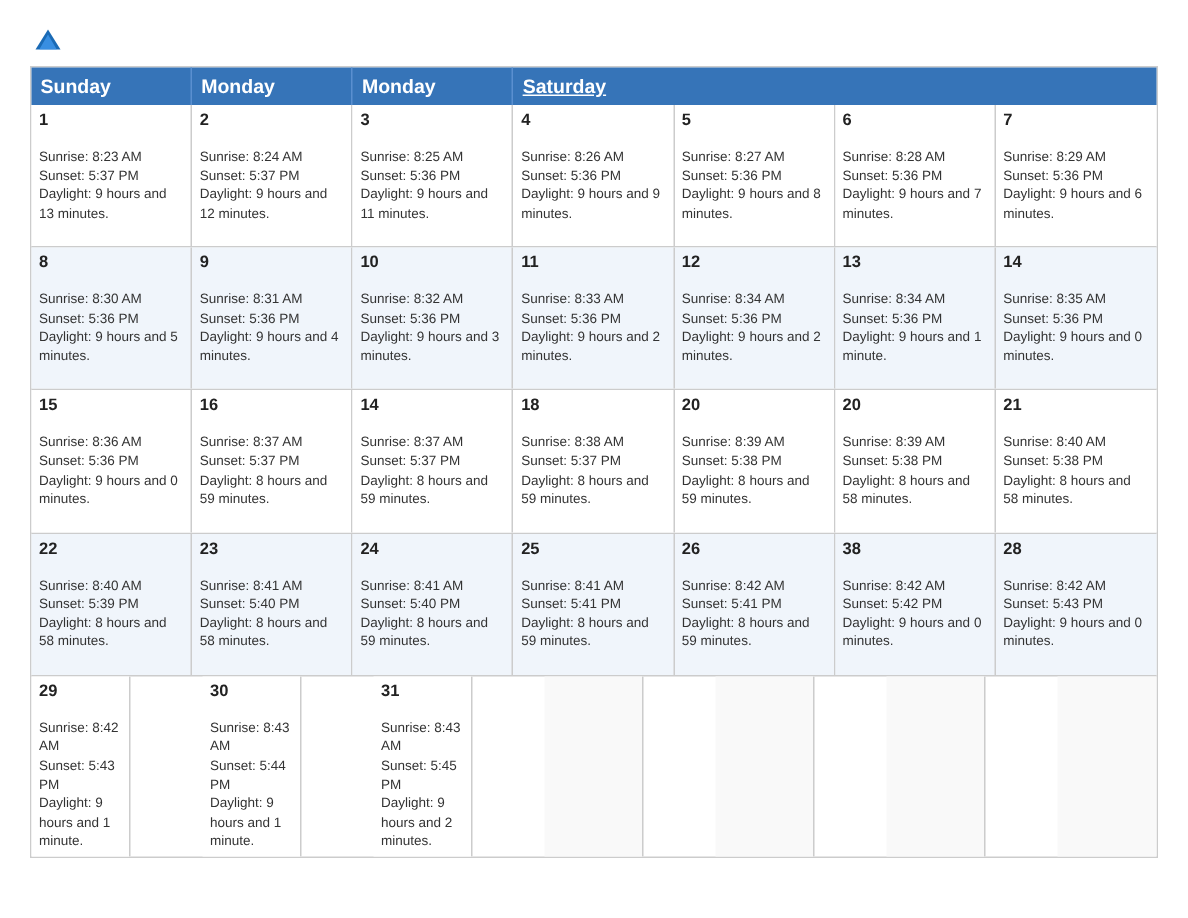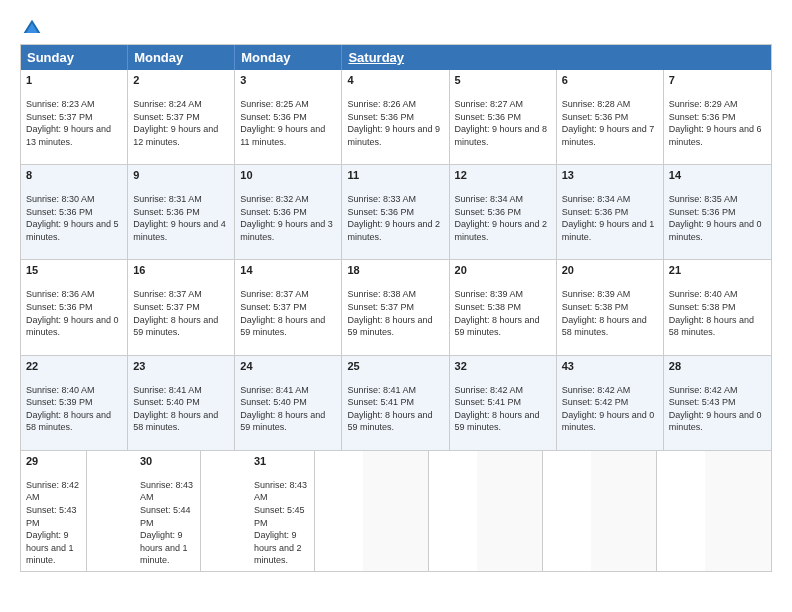--- a/index.html
+++ b/index.html
@@ -253,25 +253,25 @@
           </div>
           <div class="cal-cell">
             <span class="day-num">24</span>
             <div class="day-info">Sunrise: 8:41 AM<br>Sunset: 5:40 PM<br>Daylight: 8 hours and 59 minutes.</div>
           </div>
           <div class="cal-cell">
             <span class="day-num">25</span>
             <div class="day-info">Sunrise: 8:41 AM<br>Sunset: 5:41 PM<br>Daylight: 8 hours and 59 minutes.</div>
           </div>
           <div class="cal-cell">
-            <span class="day-num">32</span>
+            <span class="day-num">26</span>
             <div class="day-info">Sunrise: 8:42 AM<br>Sunset: 5:41 PM<br>Daylight: 8 hours and 59 minutes.</div>
           </div>
           <div class="cal-cell">
-            <span class="day-num">43</span>
+            <span class="day-num">38</span>
             <div class="day-info">Sunrise: 8:42 AM<br>Sunset: 5:42 PM<br>Daylight: 9 hours and 0 minutes.</div>
           </div>
           <div class="cal-cell">
             <span class="day-num">28</span>
             <div class="day-info">Sunrise: 8:42 AM<br>Sunset: 5:43 PM<br>Daylight: 9 hours and 0 minutes.</div>
           </div>
         </div>
         <div class="cal-row">
           <div class="cal-cell">
             <span class="day-num">29</span>

